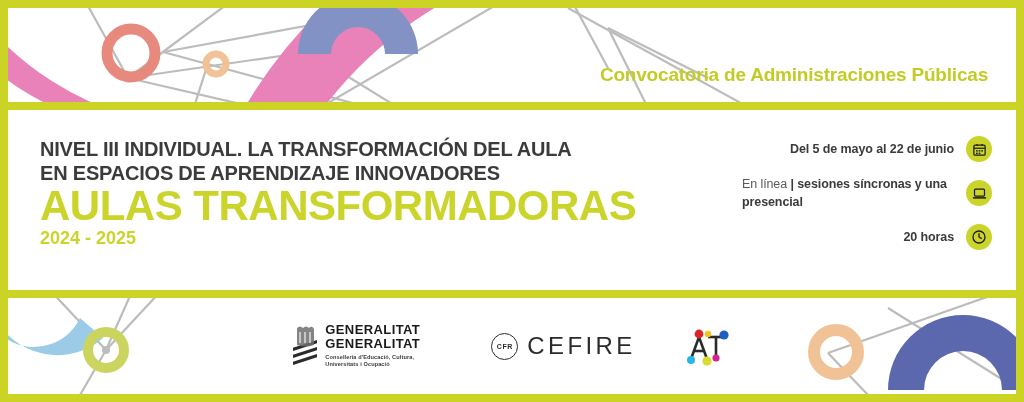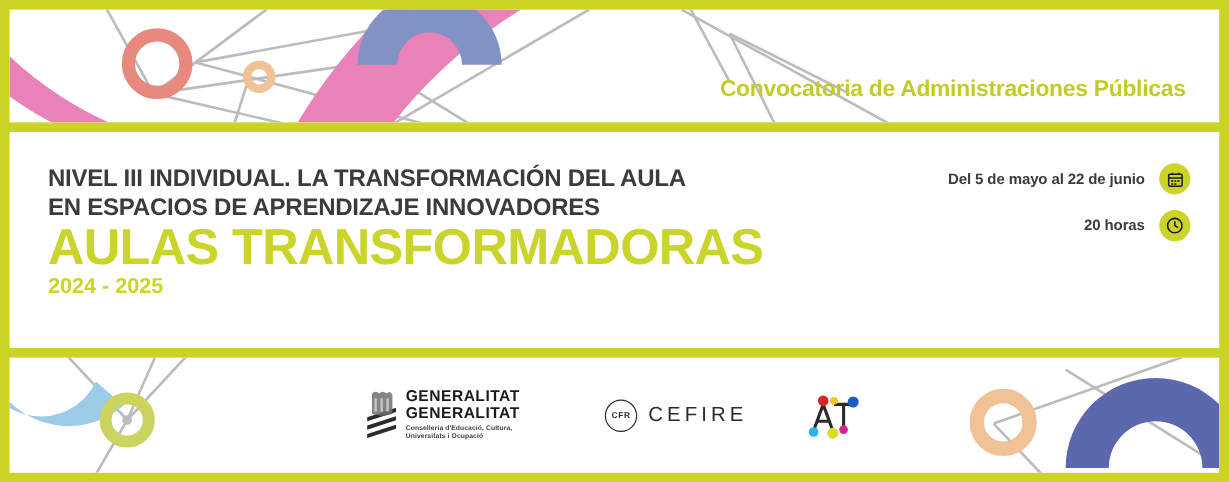--- a/index.html
+++ b/index.html
@@ -141,21 +141,21 @@
   #logo-cefire { gap:9px; }
   #cefire-mark {
     width:27px; height:27px;
     border:1.4px solid #2b2b2b;
     border-radius:50%;
     display:flex; align-items:center; justify-content:center;
     font-size:7px; font-weight:bold; color:#2b2b2b;
     letter-spacing:0.5px;
   }
   #cefire-word {
-    font-size:17px;
+    font-size:24px;
     color:#2b2b2b;
     letter-spacing:3.4px;
   }
 
   
   #logo-at svg { display:block; }
 </style>
 </head>
 <body>
 
@@ -220,20 +220,31 @@
             <line x1="16" y1="3" x2="16" y2="6"></line>
             <rect x="6.5" y="13" width="2.6" height="2.3" fill="#1d1d1d" stroke="none"></rect>
             <rect x="10.7" y="13" width="2.6" height="2.3" fill="#1d1d1d" stroke="none"></rect>
             <rect x="14.9" y="13" width="2.6" height="2.3" fill="#1d1d1d" stroke="none"></rect>
             <rect x="6.5" y="17" width="2.6" height="2.3" fill="#1d1d1d" stroke="none"></rect>
             <rect x="10.7" y="17" width="2.6" height="2.3" fill="#1d1d1d" stroke="none"></rect>
           </svg>
         </div>
       </div>
 
+      <div class="info-row">
+        <div class="info-text">
+          <span class="light">En línea </span><span>| sesiones síncronas y una presencial</span>
+        </div>
+        <div class="icon-badge">
+          <svg width="15" height="15" viewBox="0 0 24 24" fill="none" stroke="#1d1d1d" stroke-width="2">
+            <rect x="4" y="5" width="16" height="11" rx="1.5"></rect>
+            <line x1="1.5" y1="19" x2="22.5" y2="19" stroke-width="2.4"></line>
+          </svg>
+        </div>
+      </div>
 
       <div class="info-row">
         <div class="info-text">
           <span>20 horas</span>
         </div>
         <div class="icon-badge">
           <svg width="16" height="16" viewBox="0 0 24 24" fill="none" stroke="#1d1d1d" stroke-width="2">
             <circle cx="12" cy="12" r="9"></circle>
             <polyline points="12,6.5 12,12 16,14.5"></polyline>
           </svg>

